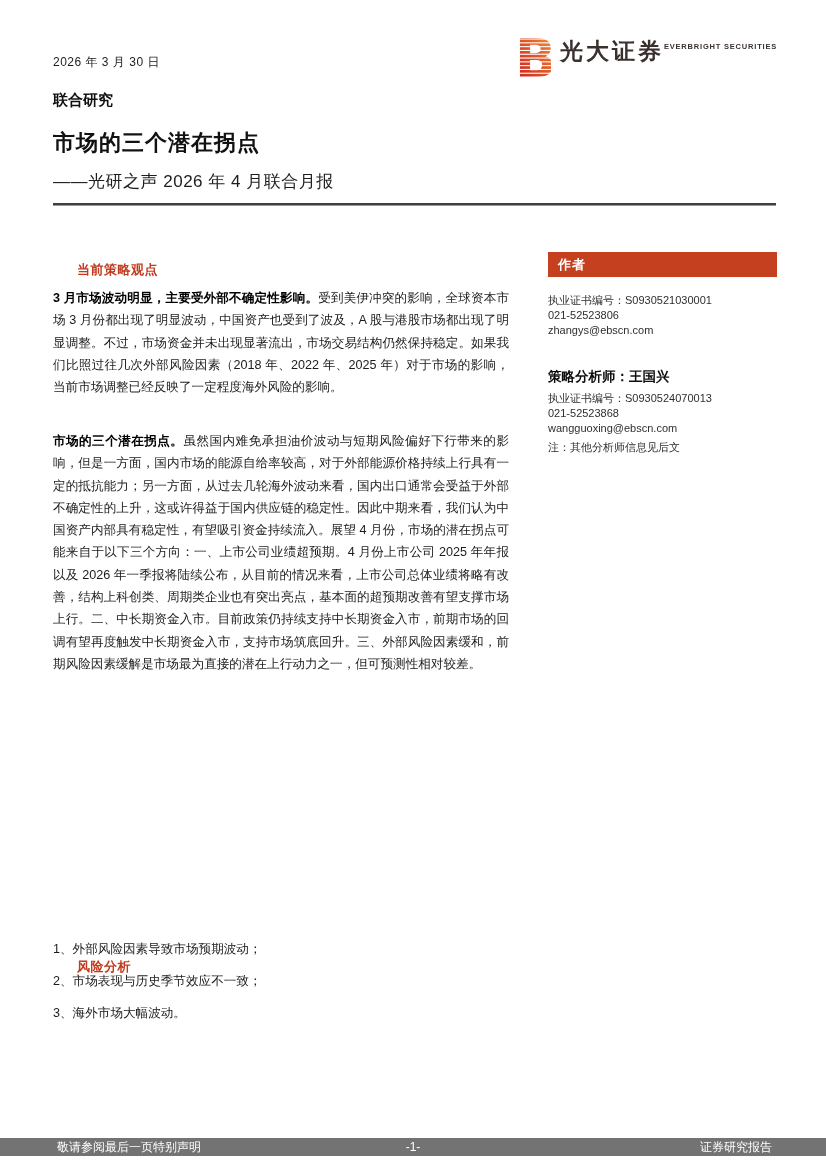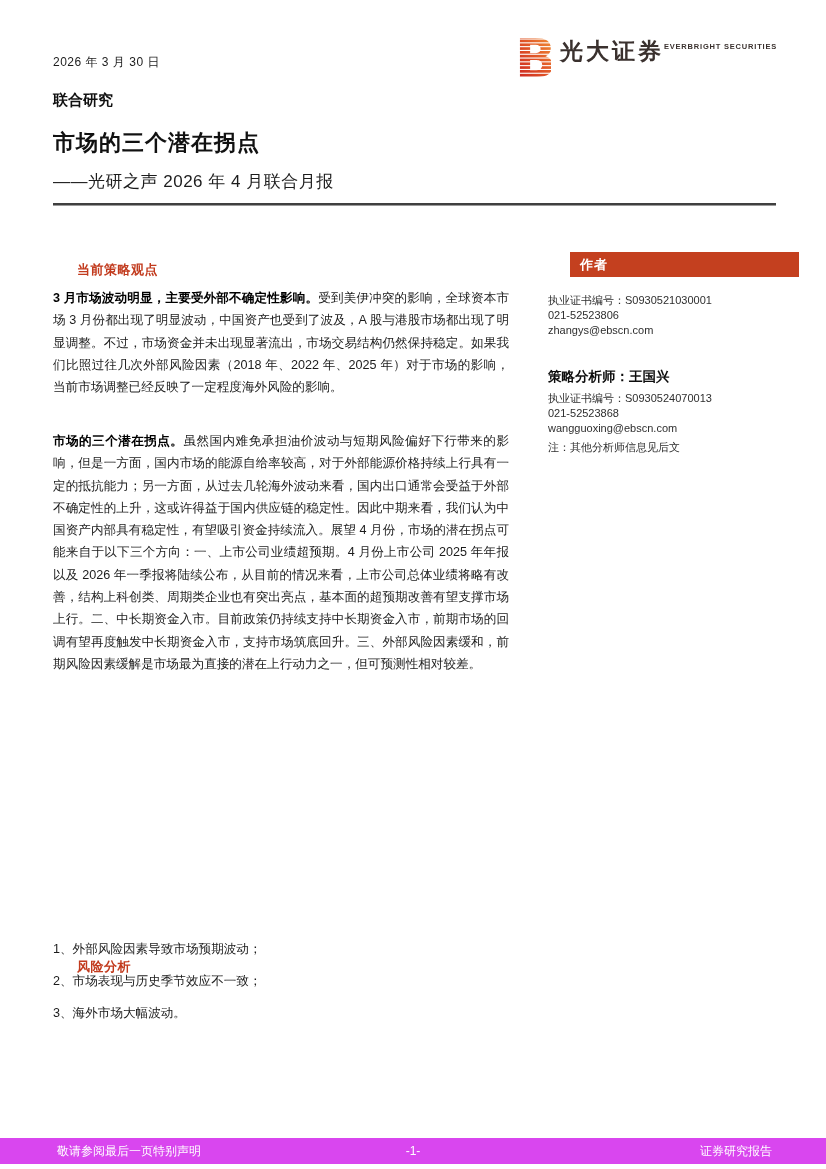--- a/index.html
+++ b/index.html
@@ -29,28 +29,28 @@
 
   
   .red-head { color:#c23b1e; font-size:13px; font-weight:bold; letter-spacing:0.5px;margin-left:24px; }
   .body-par { left:53px; width:456px; font-size:12.6px; line-height:22.3px;
     text-align:justify; color:#1b1b1b; }
   .body-par b { color:#000; }
   .risk-item { left:53px; width:456px; font-size:12.6px; color:#1b1b1b; }
 
   
   .author-banner { left:548px; top:252px; width:229px; height:25px; background:#c4401f;
-    color:#ffffff; font-size:13px; font-weight:bold; line-height:25px; padding-left:10px; letter-spacing:1px;margin-left:22px; }
+    color:#ffffff; font-size:13px; font-weight:bold; line-height:25px; padding-left:10px; letter-spacing:1px; }
   .author-block { left:548px; width:230px; }
   .author-name { font-size:13.5px; font-weight:bold; color:#0d0d0d; margin-bottom:5px; }
   .author-line { font-size:11px; line-height:15px; color:#2e2e2e; }
   .author-note { left:548px; top:440px; font-size:11px; color:#2e2e2e; }
 
   
-  .footer { left:0; top:1138px; width:826px; height:26px; background:#d946ef;
+  .footer { left:0; top:1138px; width:826px; height:18px; background:#737373;
     display:flex; align-items:center; color:#ffffff; font-size:12px; }
   .footer .f-left { margin-left:57px; }
   .footer .f-page { position:absolute; left:0; width:100%; text-align:center; }
   .footer .f-right { margin-left:auto; margin-right:54px; position:relative; }
 </style>
 </head>
 <body>
 
 <div class="page">
 

